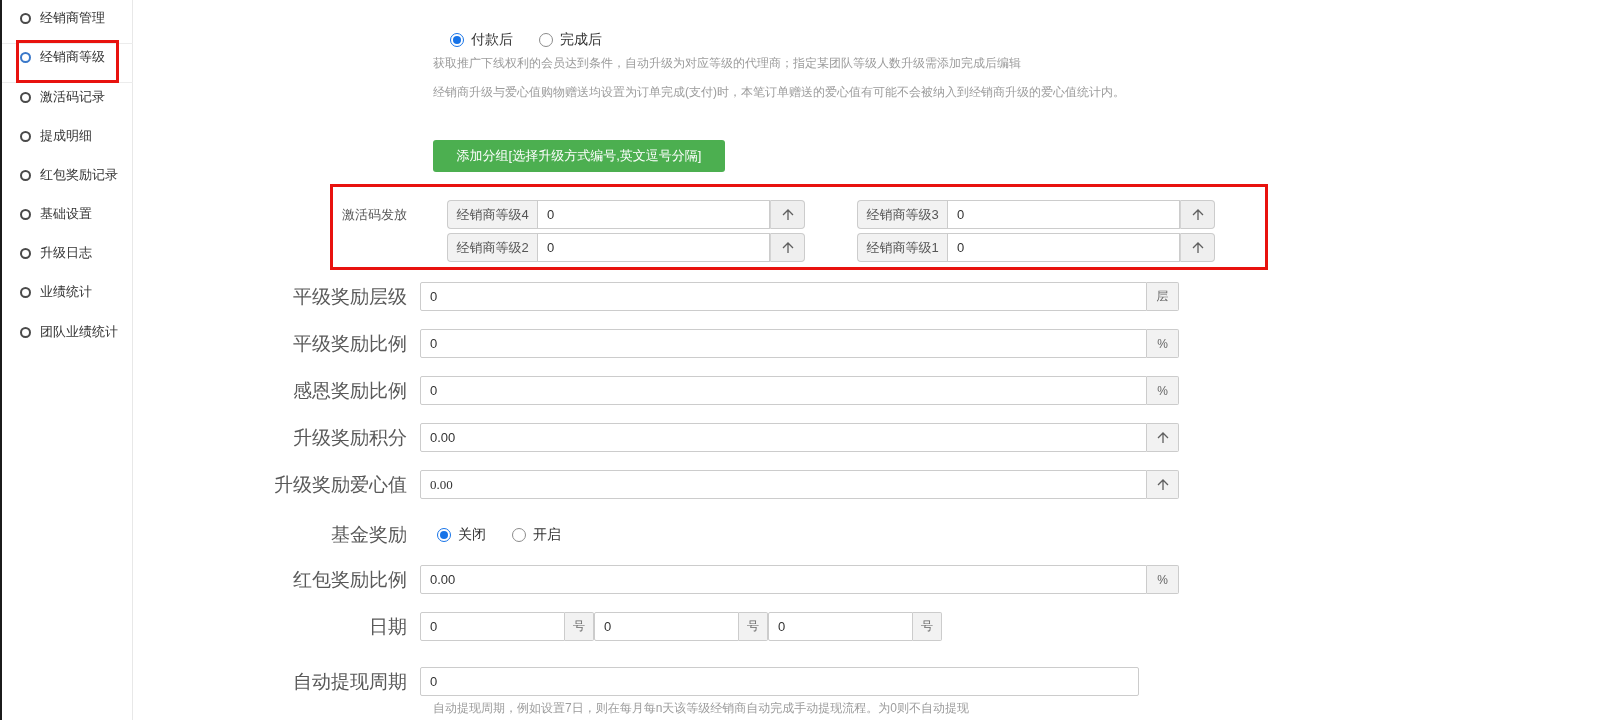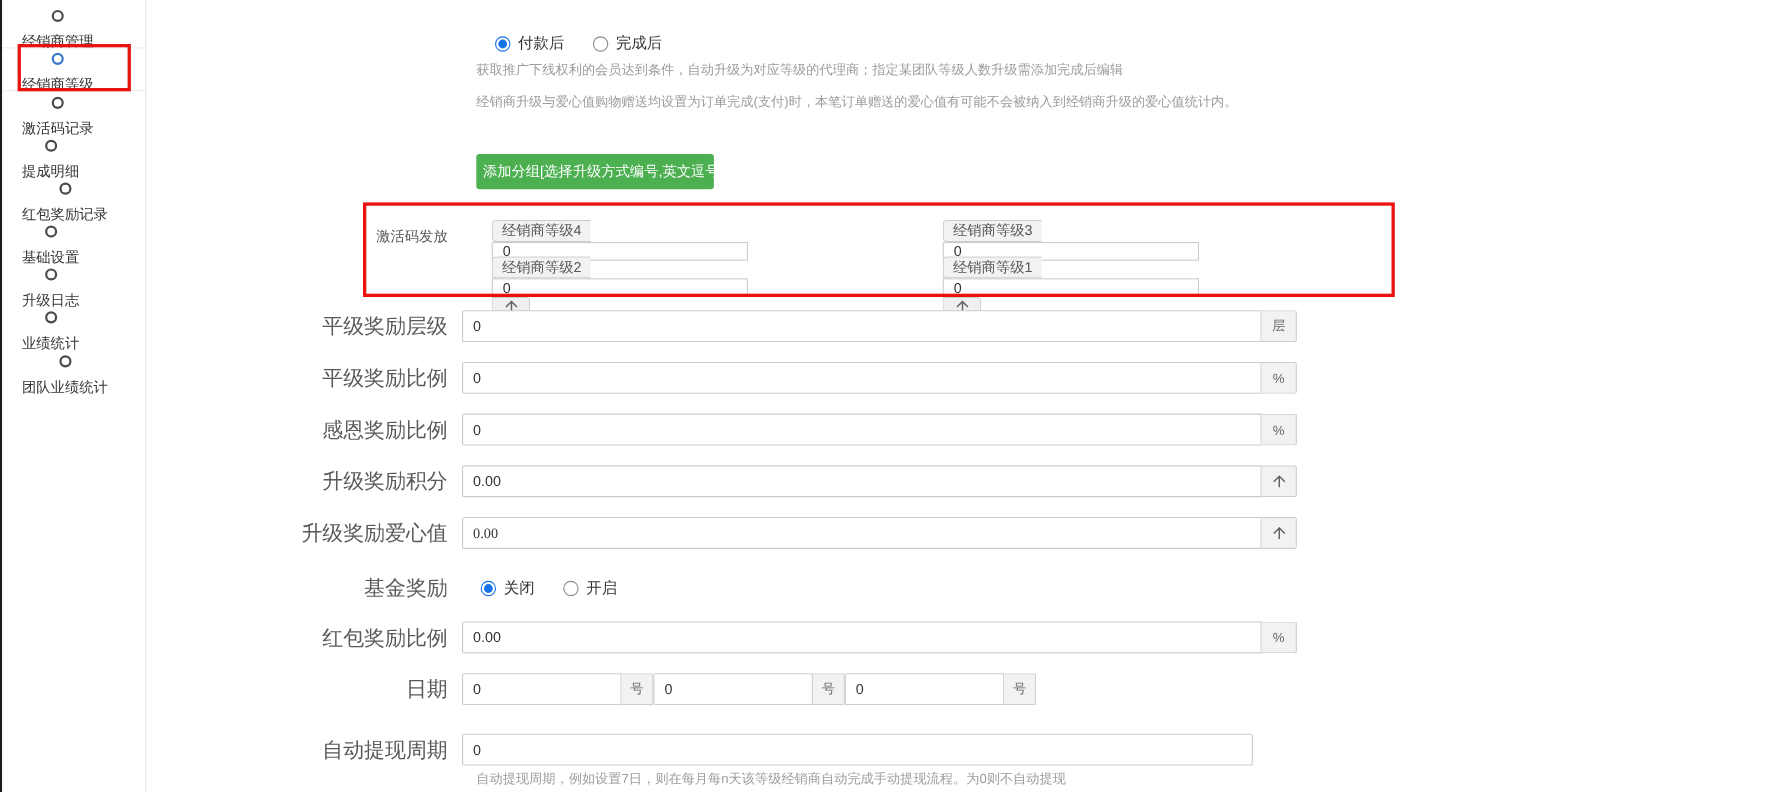--- a/index.html
+++ b/index.html
@@ -7,53 +7,53 @@
   body { font-family:"Liberation Sans","DejaVu Sans",sans-serif; color:#333; }
   .page { position:relative; width:1624px; height:720px; background:#fff; overflow:hidden; }
 
   
   .left-edge { position:absolute; left:0; top:0; width:2px; height:720px; background:#1b1b1b; }
 
   
   .sidebar { position:absolute; left:2px; top:0; width:131px; height:720px; background:#fff; border-right:1px solid #e8e8e8; }
   .side-divider { position:absolute; left:0; width:131px; height:1px; background:#ececec; }
   .sd-top { top:43px; } .sd-bottom { top:82px; }
-  .side-item { position:absolute; left:18px; height:18px; display:flex; align-items:center; gap:9px; cursor:pointer; white-space:nowrap;flex-direction:column; }
+  .side-item { position:absolute; left:18px; height:18px; display:flex; align-items:center; gap:9px; cursor:pointer; white-space:nowrap; }
   .side-radio { width:11px; height:11px; border:2px solid #4a4a4a; border-radius:50%; background:#fff; flex:0 0 auto; }
   .side-item.active .side-radio { border-color:#3a78c9; }
   .side-label { font-size:13px; color:#333; }
   .side-red-box { position:absolute; left:14px; top:40px; width:103px; height:43px; border:3px solid #e8120e; pointer-events:none; z-index:5; }
 
   
   .form-red-box { position:absolute; left:330px; top:184px; width:938px; height:86px; border:3px solid #e8120e; pointer-events:none; z-index:5; }
 
   
   .radio-row { position:absolute; display:flex; align-items:center; gap:26px; }
   .radio-opt { display:flex; align-items:center; gap:7px; font-size:14px; color:#333; cursor:pointer; }
   .radio { width:14px; height:14px; border:1px solid #8c8c8c; border-radius:50%; position:relative; background:#fff; flex:0 0 auto; }
   .radio.sel { border-color:#1673e8; }
   .radio.sel::after { content:''; position:absolute; left:2px; top:2px; width:8px; height:8px; border-radius:50%; background:#1673e8; }
 
   
   .hint { position:absolute; font-size:12px; color:#9c9c9c; white-space:nowrap; }
 
   
-  .green-btn { position:absolute; left:433px; top:140px; height:32px; width:216px; background:#4caf50; border:none; border-radius:3px; color:#fff; font-size:13px; font-family:inherit; cursor:pointer; white-space:nowrap; padding:0 6px; }
+  .green-btn { position:absolute; left:433px; top:140px; height:32px; width:292px; background:#4caf50; border:none; border-radius:3px; color:#fff; font-size:13px; font-family:inherit; cursor:pointer; white-space:nowrap; padding:0 6px; }
 
   
   .frow { position:absolute; left:220px; display:flex; align-items:center; }
   .lbl { width:200px; padding-right:13px; text-align:right; font-size:19px; color:#595959; white-space:nowrap; }
   .txt { height:29px; border:1px solid #ccc; border-radius:2px 0 0 2px; background:#fff; padding:0 9px; font-size:13px; color:#333; font-family:inherit; outline:none; }
   .txt.no-addon { border-radius:2px; }
   .txt.wide { width:727px; }
   .addon { width:32px; height:29px; border:1px solid #ccc; border-left:none; background:#f2f2f2; color:#666; display:flex; align-items:center; justify-content:center; font-size:12px; border-radius:0 2px 2px 0; flex:0 0 auto; }
   .addon svg { display:block; }
 
   
-  .lvl-group { position:absolute; display:flex; align-items:stretch; height:29px;flex-direction:column; }
+  .lvl-group { position:absolute; display:flex; align-items:stretch; height:29px; }
   .lvl-addon { width:90px; border:1px solid #ccc; border-right:none; border-radius:4px 0 0 4px; background:#f2f2f2; color:#555; font-size:13px; display:flex; align-items:center; justify-content:center; white-space:nowrap; }
   .lvl-input { width:233px; height:29px; border:1px solid #ccc; border-radius:0; background:#fff; padding:0 9px; font-size:13px; color:#333; font-family:inherit; outline:none; }
   .lvl-step { width:35px; border:1px solid #ccc; border-left:1px solid #d4d4d4; border-radius:0 4px 4px 0; background:#efefef; display:flex; align-items:center; justify-content:center; cursor:pointer; }
   .activation-label { position:absolute; left:220px; top:200px; width:200px; height:29px; line-height:29px; text-align:right; padding-right:13px; font-size:13px; color:#595959; white-space:nowrap; }
 
   
   .date-group { display:flex; align-items:center; }
   .txt.date { width:145px; }
   .addon.date { width:29px; }
 </style>

